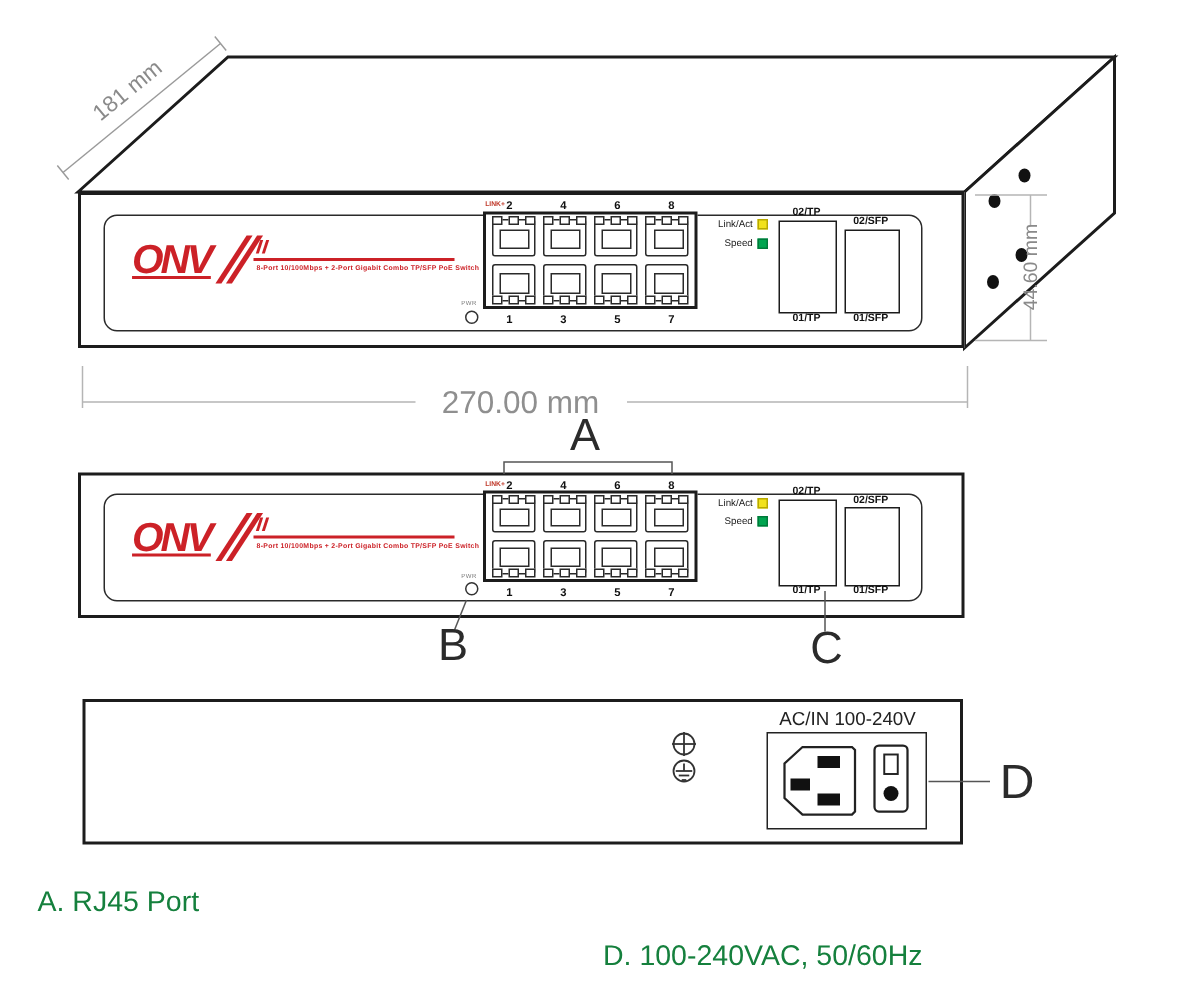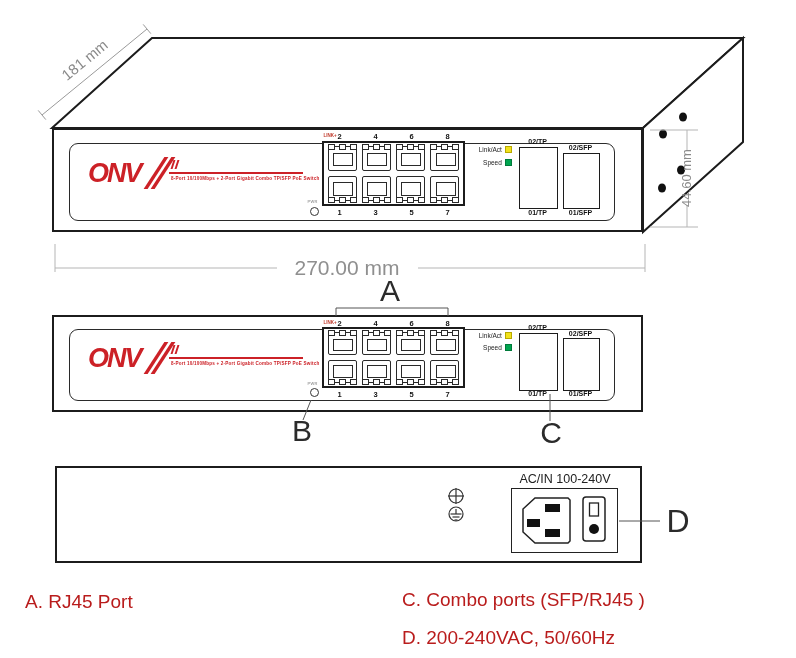--- a/index.html
+++ b/index.html
@@ -7,21 +7,21 @@
           font-family:"Liberation Sans",sans-serif;}
   svg{position:absolute;left:0;top:0;pointer-events:none;}
   .bg{z-index:0;} .fg{z-index:4;}
 
   
   .fp{position:absolute;background:#fff;border:2px solid #1c1c1c;box-sizing:border-box;z-index:2;}
   .finner{position:absolute;left:2.6%;top:12.5%;width:92.6%;height:76%;
           border:1.2px solid #2a2a2a;border-radius:9px;}
   .logo{position:absolute;left:5.8%;top:29%;width:40%;height:48%;}
   .onv{position:absolute;left:0;top:1px;font-style:italic;font-weight:900;font-size:27px;
-       line-height:1;color:#cc2127;letter-spacing:-2px;}
+       line-height:1;color:#cc2127;letter-spacing:-2px;text-decoration:underline;}
   .sl{position:absolute;top:-2px;width:3.5px;height:32px;background:#cc2127;transform:skewX(-33deg);}
   .sl.a{left:66px}.sl.b{left:73px}
   .tk{position:absolute;top:1px;width:2px;height:9px;background:#cc2127;transform:skewX(-18deg);}
   .tk.a{left:84px}.tk.b{left:88px}
   .lline{position:absolute;left:81px;width:134px;top:13px;height:2.4px;background:#cc2127;}
   .tag{position:absolute;left:83px;top:17px;font-size:4.6px;font-weight:700;color:#cc2127;
        white-space:nowrap;letter-spacing:.2px;}
   .pblock{position:absolute;left:45.6%;top:11%;width:24.5%;height:65%;border:2px solid #1c1c1c;
           background:#fff;display:grid;grid-template-columns:repeat(4,1fr);
           grid-template-rows:1fr 1fr;gap:5px 5px;padding:3px 4px;box-sizing:border-box;}
@@ -55,21 +55,21 @@
   
   .rear{position:absolute;left:55px;top:466px;width:587px;height:97px;border:2px solid #1c1c1c;
         background:#fff;box-sizing:border-box;z-index:2;}
   .pmod{position:absolute;left:511px;top:488px;width:107px;height:65px;border:1.5px solid #222;
         background:#fff;box-sizing:border-box;z-index:3;}
   .aclab{position:absolute;left:505px;top:472px;width:120px;text-align:center;font-size:12.5px;
          color:#222;z-index:3;white-space:nowrap;}
 
   
   .callout{position:absolute;transform:translateX(-50%);font-size:30px;color:#2b2b2b;z-index:5;line-height:1;}
-  .legend{position:absolute;font-size:19px;color:#b91c1c;white-space:pre;z-index:5;}
+  .legend{position:absolute;font-size:19px;color:#15803d;white-space:pre;z-index:5;}
 </style>
 </head>
 <body>
 
 <div id="canvas">
 
   <svg class="bg" width="796" height="658">
     <polygon points="52,128 152,38 743,38 643,128" fill="#fff" stroke="#1c1c1c" stroke-width="2"></polygon>
     <polygon points="643,128 743,38 743,142 643,232" fill="#fff" stroke="#1c1c1c" stroke-width="2"></polygon>
     <g fill="#111">
@@ -317,15 +317,14 @@
       <circle cx="594" cy="529" r="5" fill="#111"></circle>
     </g>
   </svg>
 
   <div class="callout" style="left:390px;top:276px;">A</div>
   <div class="callout" style="left:302px;top:416px;">B</div>
   <div class="callout" style="left:551px;top:418px;">C</div>
   <div class="callout" style="left:678px;top:505px;font-size:32px;">D</div>
 
   <div class="legend" style="left:25px;top:591px;">A. RJ45 Port</div>
-  <div class="legend" style="left:402px;top:589px;">C. Combo ports (SFP/RJ45 )</div>
-  <div class="legend" style="left:402px;top:627px;">D. 200-240VAC, 50/60Hz</div>
+  <div class="legend" style="left:402px;top:627px;">D. 100-240VAC, 50/60Hz</div>
 </div>
 
 </body></html>

